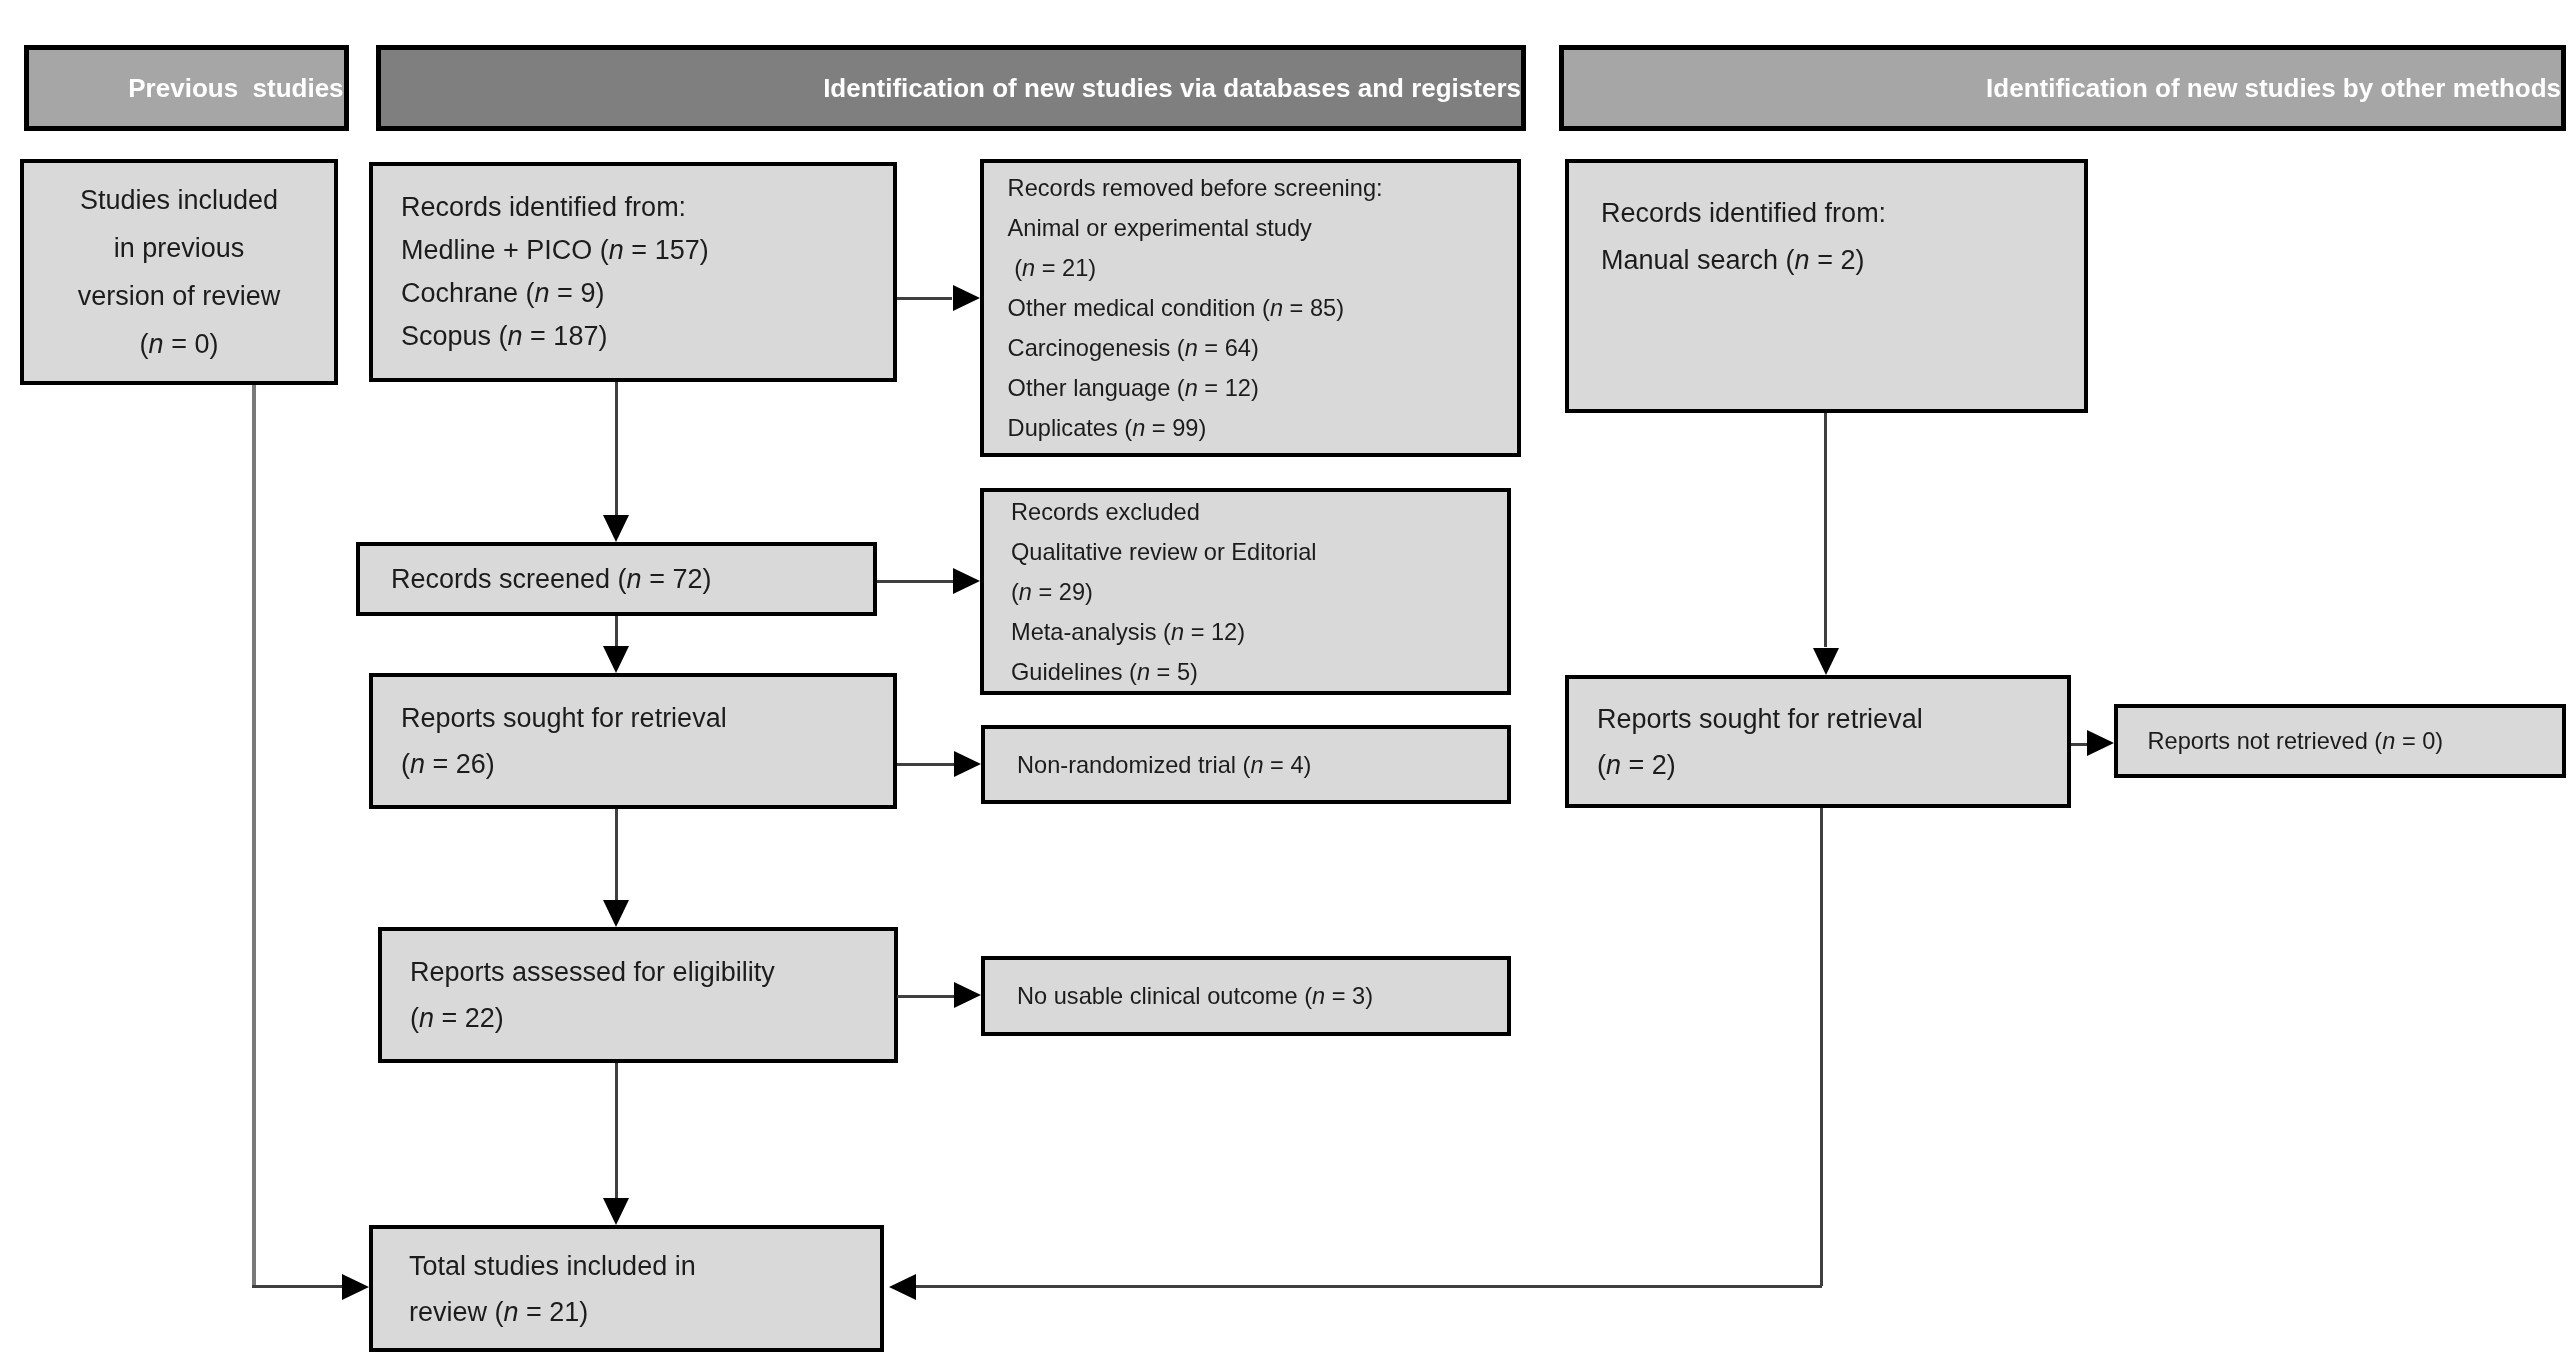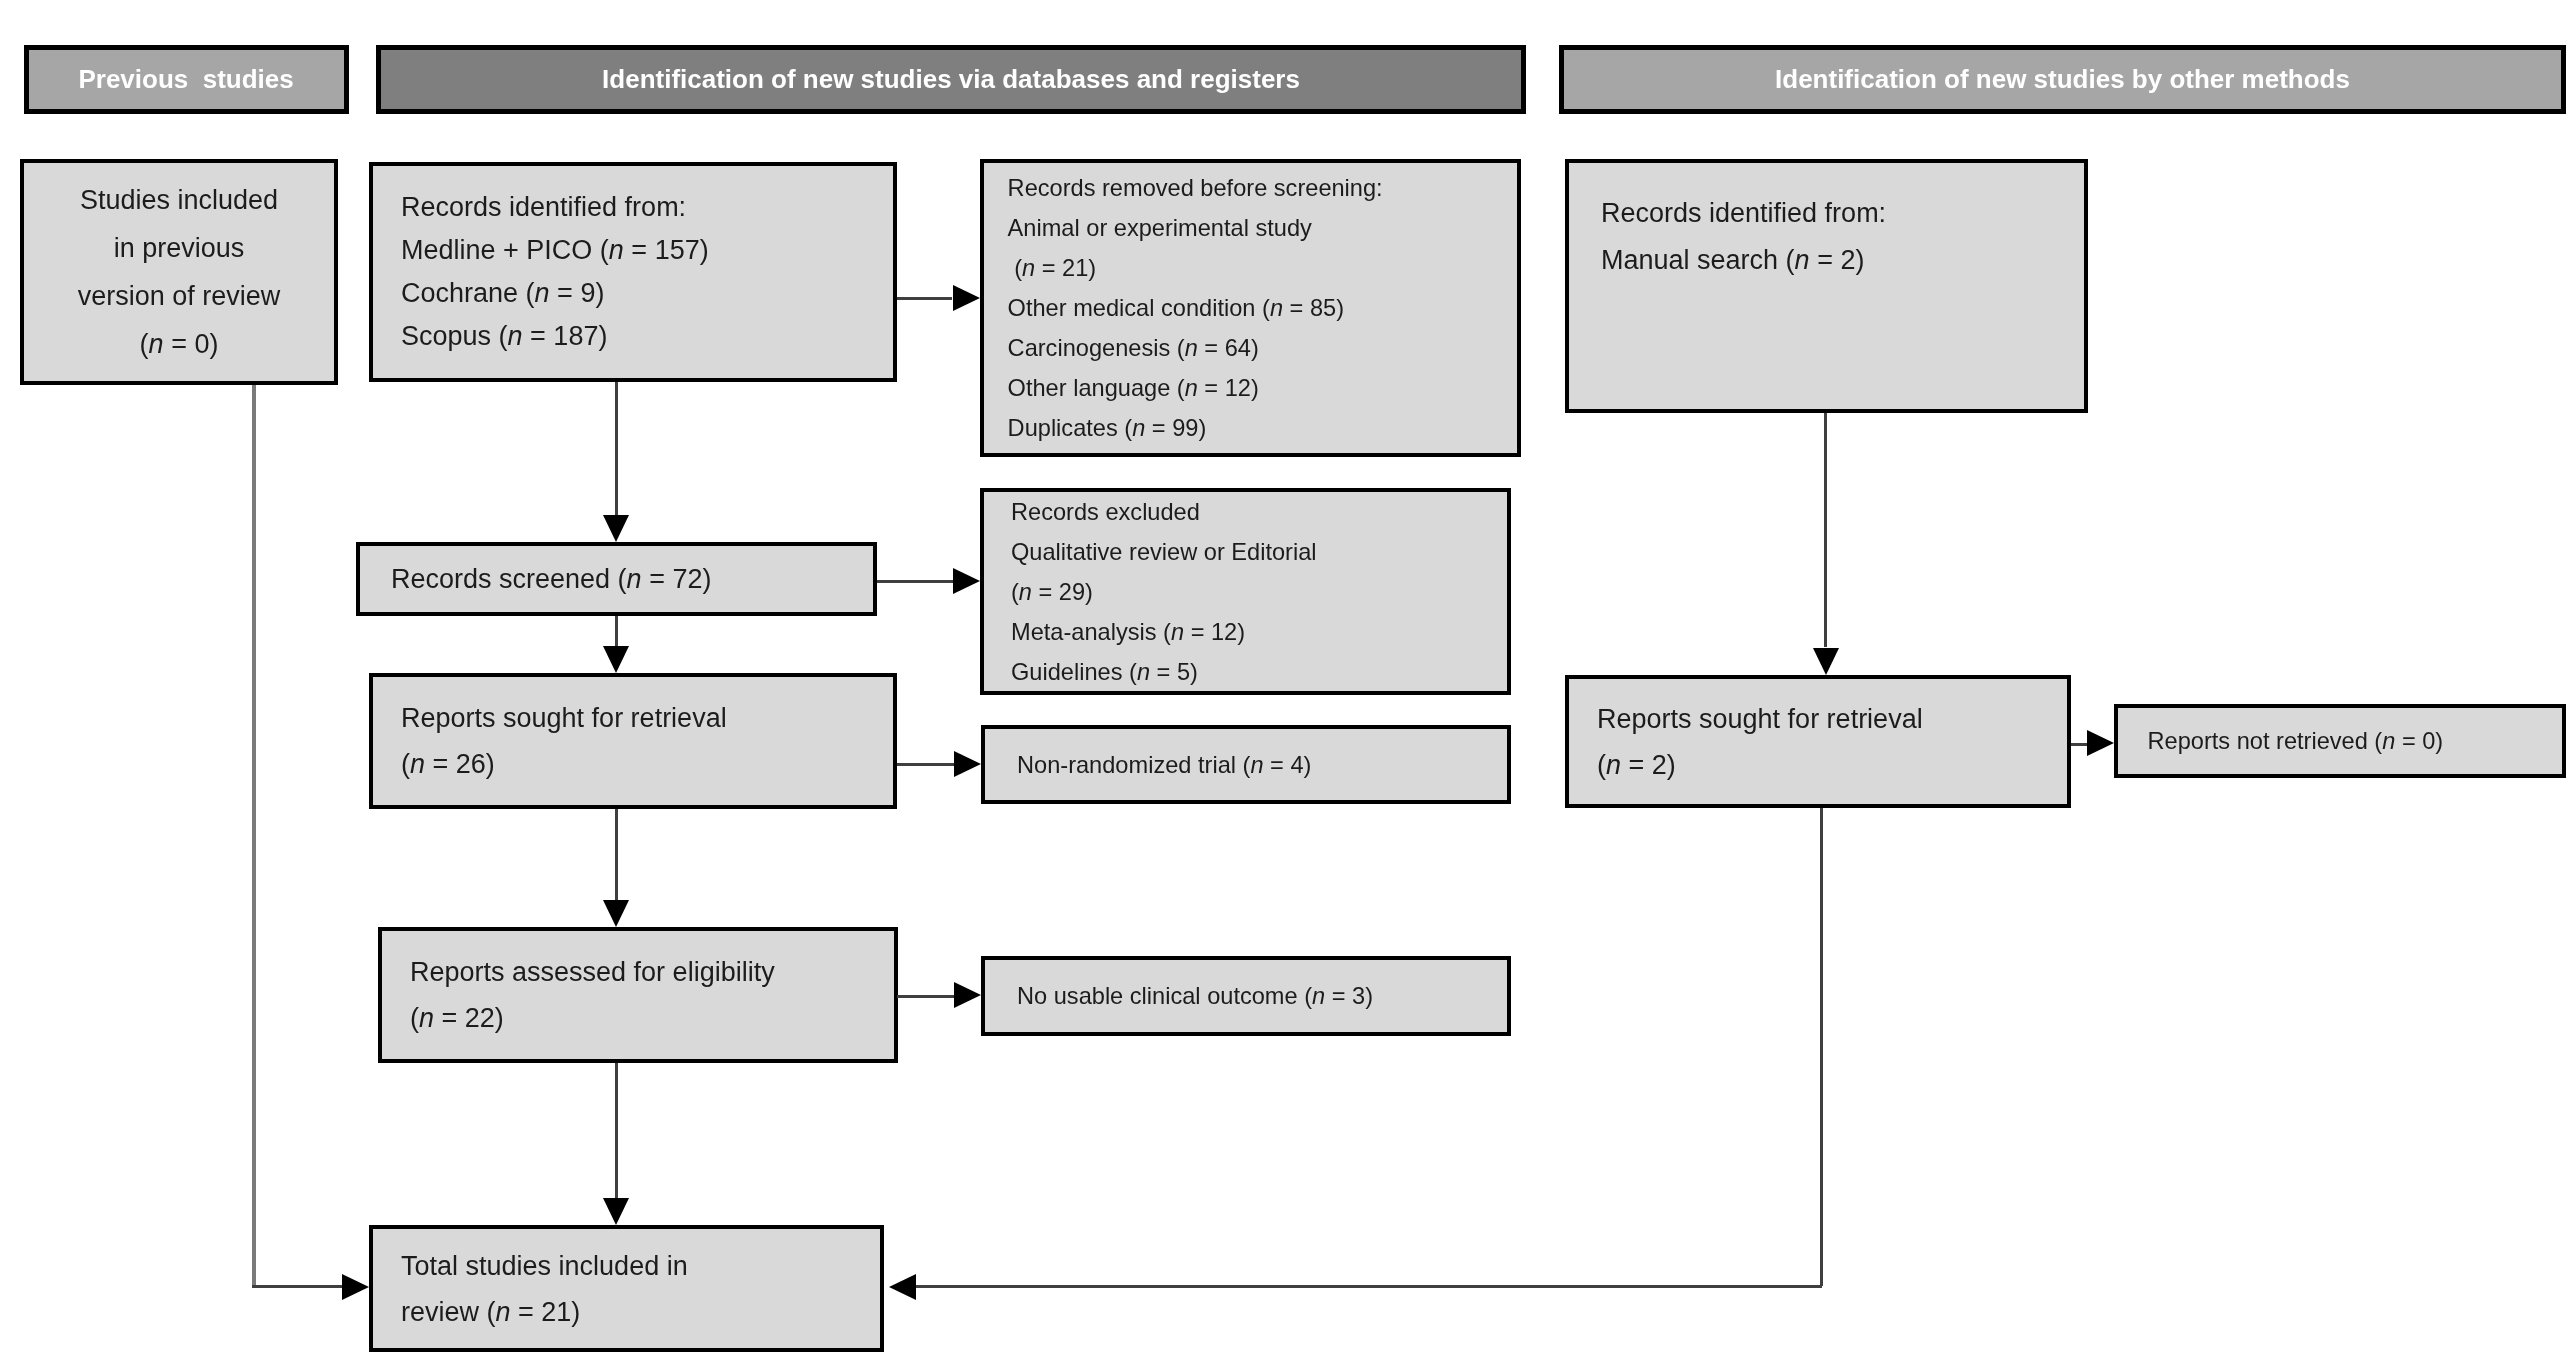--- a/index.html
+++ b/index.html
@@ -8,22 +8,22 @@
     --header_text:#ffffff; --body_text:#1c1c1c;
     --line:#3f3f3f; --line_light:#7a7a7a;
   }
   *{box-sizing:border-box;margin:0;padding:0}
   html,body{background:#ffffff}
   body{width:2576px;height:1372px;position:relative;overflow:hidden;
        font-family:"Liberation Sans","DejaVu Sans",sans-serif;}
   .stage{position:absolute;left:0;top:0;width:2576px;height:1372px;background:#fff}
 
   
-  .hdr{position:absolute;top:45px;height:69px;border:5.3px solid var(--box_border);
-       display:flex;align-items:center;justify-content:center;
+  .hdr{position:absolute;top:45px;height:86px;border:5.3px solid var(--box_border);
+       display:flex;align-items:center;justify-content:flex-end;
        color:var(--header_text);font-weight:bold;font-size:26px;white-space:pre;}
   .hdr-prev{left:23.6px;width:325px;background:var(--header_light)}
   .hdr-db{left:376px;width:1150px;background:var(--header_dark)}
   .hdr-other{left:1559px;width:1007px;background:var(--header_light)}
 
   
   .box{position:absolute;background:var(--box_fill);border:4.7px solid var(--box_border);
        display:flex;align-items:center;color:var(--body_text);}
   .box .txt{font-size:27px;line-height:46px;text-align:left;}
   .box.small .txt{font-size:23.6px;line-height:40px;}
@@ -49,21 +49,21 @@
   .bx-g{left:981px;top:725px;width:530px;height:79px}
   .bx-g .txt{padding-left:32px;font-size:23.6px}
 
   .bx-h{left:378px;top:927px;width:520px;height:136px}
   .bx-h .txt{padding-left:28px}
 
   .bx-i{left:981px;top:956px;width:530px;height:80px}
   .bx-i .txt{padding-left:32px;font-size:23.6px}
 
   .bx-j{left:369px;top:1225px;width:515px;height:127px}
-  .bx-j .txt{padding-left:28px}
+  .bx-j .txt{padding-left:36px}
 
   .bx-k{left:1565px;top:159px;width:523px;height:254px;align-items:flex-start}
   .bx-k .txt{padding-left:32px;padding-top:26.6px;line-height:47px}
 
   .bx-l{left:1565px;top:675px;width:506px;height:133px}
   .bx-l .txt{padding-left:28px}
 
   .bx-m{left:2114px;top:704px;width:452px;height:74px}
   .bx-m .txt{padding-left:29.5px;font-size:23.6px}
 

